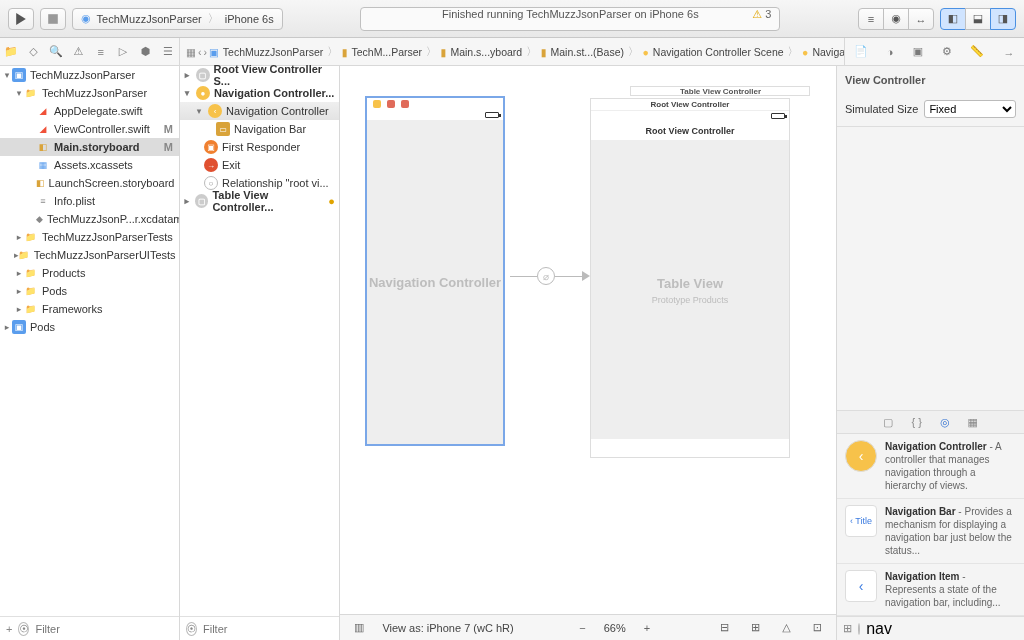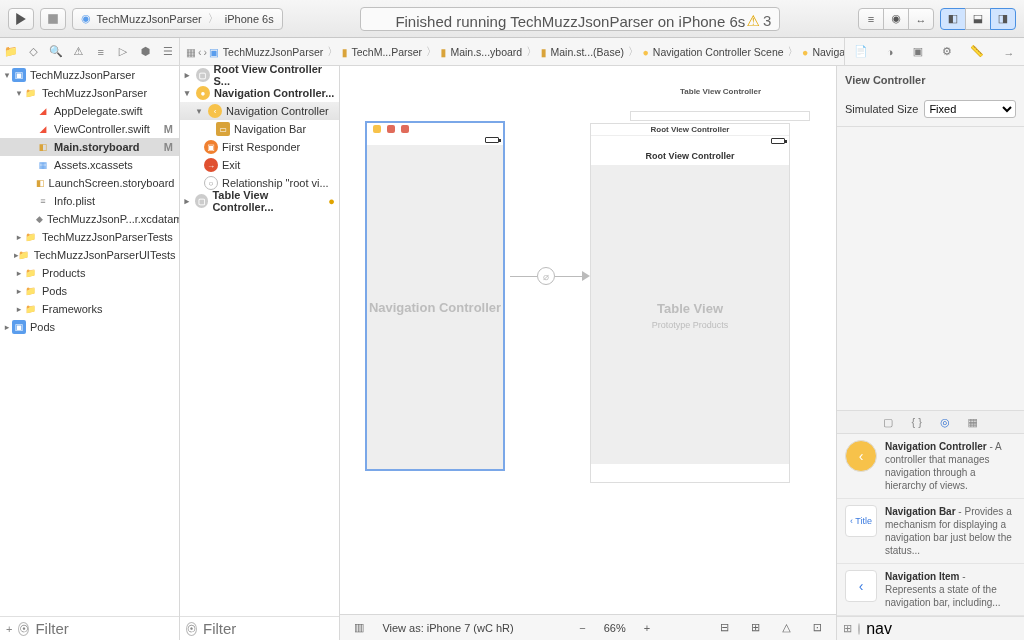--- a/index.html
+++ b/index.html
@@ -2,21 +2,21 @@
 <html><head>
 <meta charset="utf-8">
 <style>
 * { margin: 0; padding: 0; box-sizing: border-box; font-family: -apple-system, "Helvetica Neue", Arial, sans-serif; }
 body { width: 1024px; height: 640px; background: #ececec; overflow: hidden; font-size: 11px; color: #333; }
 .toolbar { height: 38px; background: linear-gradient(#f6f6f6,#e8e8e8); border-bottom: 1px solid #c8c8c8; display: flex; align-items: center; padding: 0 8px; gap: 6px; }
 .tb-btn { width: 26px; height: 22px; border: 1px solid #c0c0c0; border-radius: 4px; background: linear-gradient(#fdfdfd,#f0f0f0); display: flex; align-items: center; justify-content: center; color: #555; font-size: 11px; }
 .tb-btn svg { width:12px; height:12px; }
 .scheme { display:flex; align-items:center; height:22px; border:1px solid #c0c0c0; border-radius:4px; background:linear-gradient(#fdfdfd,#f0f0f0); padding:0 8px; gap:6px; font-size:11px; color:#444; }
 .scheme .sep { color:#aaa; }
-.status-pill { flex:1; max-width:420px; height:24px; border:1px solid #c0c0c0; border-radius:4px; background:#fafafa; display:flex; align-items:flex-end; justify-content:center; font-size:15px; color:#555; position:relative; margin:0 auto; }
+.status-pill { flex:1; max-width:420px; height:24px; border:1px solid #c0c0c0; border-radius:4px; background:#fafafa; display:flex; align-items:flex-start; justify-content:center; font-size:11px; color:#555; position:relative; margin:0 auto; }
 .status-pill .warn { position:absolute; right:8px; display:flex; align-items:center; gap:3px; color:#666; }
 .warn-tri { color:#e0a400; }
 .tb-group { display:flex; gap:0; }
 .tb-group .tb-btn { border-radius:0; margin-left:-1px; }
 .tb-group .tb-btn:first-child { border-radius:4px 0 0 4px; margin-left:0; }
 .tb-group .tb-btn:last-child { border-radius:0 4px 4px 0; }
 .tabbar { height: 28px; background:#f6f6f6; border-bottom:1px solid #d8d8d8; display:flex; align-items:stretch; }
 .nav-tab-left { width:180px; border-right:1px solid #d8d8d8; display:flex; align-items:center; justify-content:space-around; }
 .nav-tab-left span { color:#7a7a7a; display:flex; align-items:center; justify-content:center; width:16px; height:16px; }
 .nav-tab-left span.active { color:#2f6fd0; }
@@ -32,36 +32,36 @@
 .tree-row .disc { width:10px; text-align:center; color:#777; font-size:9px; }
 .tree-row .icon { width:14px; height:14px; margin-right:4px; display:inline-flex; align-items:center; justify-content:center; font-size:9px; }
 .tree-row.sel { background:#dcdcdc; }
 .tree-row .badge-m { margin-left:auto; color:#888; font-weight:600; }
 .ic-proj { background:#5a9ded; color:#fff; border-radius:2px; }
 .ic-fold { color:#d9a33a; }
 .ic-swift { color:#f05138; }
 .ic-sb { color:#d9a33a; }
 .ic-plist { color:#888; }
 .filterbar { height:24px; border-top:1px solid #e0e0e0; display:flex; align-items:center; padding:0 6px; gap:6px; }
-.filterbar input { flex:1; border:none; outline:none; font-size:15px; background:transparent; }
+.filterbar input { flex:1; border:none; outline:none; font-size:11px; background:transparent; }
 .filterbar .circ { width:14px; height:14px; border:1px solid #bbb; border-radius:50%; display:flex; align-items:center; justify-content:center; font-size:9px; color:#888; }
 .col-outline { width:160px; background:#fff; border-right:1px solid #d8d8d8; display:flex; flex-direction:column; }
 .outline { flex:1; font-size:11px; }
 .out-row { display:flex; align-items:center; height:18px; gap:4px; }
 .out-row .disc { width:10px; text-align:center; color:#777; font-size:9px; }
 .out-row.hdr { font-weight:600; }
 .out-row.sel { background:linear-gradient(#efefef,#e3e3e3); }
 .out-row .ic { width:14px; height:14px; display:inline-flex; align-items:center; justify-content:center; border-radius:7px; font-size:8px; }
 .ic-nav { background:#f7c24a; color:#fff; }
 .ic-fr { background:#f08030; color:#fff; border-radius:2px; }
 .ic-exit { background:#e05030; color:#fff; border-radius:2px; }
 .ic-rel { border:1px solid #bbb; border-radius:50%; color:#888; }
 .col-canvas { flex:1; background:#fff; display:flex; flex-direction:column; position:relative; }
 .canvas { flex:1; position:relative; background:#fff; overflow:hidden; }
-.phone { position:absolute; border:2px solid #7aa7e8; background:#fff;margin-top:25px; }
+.phone { position:absolute; border:2px solid #7aa7e8; background:#fff; }
 .phone.nc { left:25px; top:30px; width:140px; height:350px; border-color:#7aa7e8; }
 .phone.nc .topicons { height:12px; display:flex; gap:6px; padding:2px 6px; align-items:center; }
 .topicons .dot { width:8px; height:8px; border-radius:2px; }
 .dot.y { background:#f7c24a; } .dot.r { background:#e06b5a; } .dot.r2 { background:#e06b5a; }
 .phone .status { height:10px; display:flex; justify-content:flex-end; padding:2px 4px; }
 .phone .status .batt { width:14px; height:6px; border:1px solid #333; border-radius:1px; position:relative; }
 .phone .status .batt:after { content:""; position:absolute; right:-3px; top:1px; width:2px; height:3px; background:#333; }
 .nc-body { flex:1; background:#eee; margin:0; height:calc(100% - 22px); display:flex; align-items:center; justify-content:center; color:#bdbdbd; font-size:13px; font-weight:600; }
 .arrow { position:absolute; top:200px; left:170px; width:80px; height:20px; display:flex; align-items:center; }
 .arrow .line { flex:1; height:1px; background:#bbb; }

